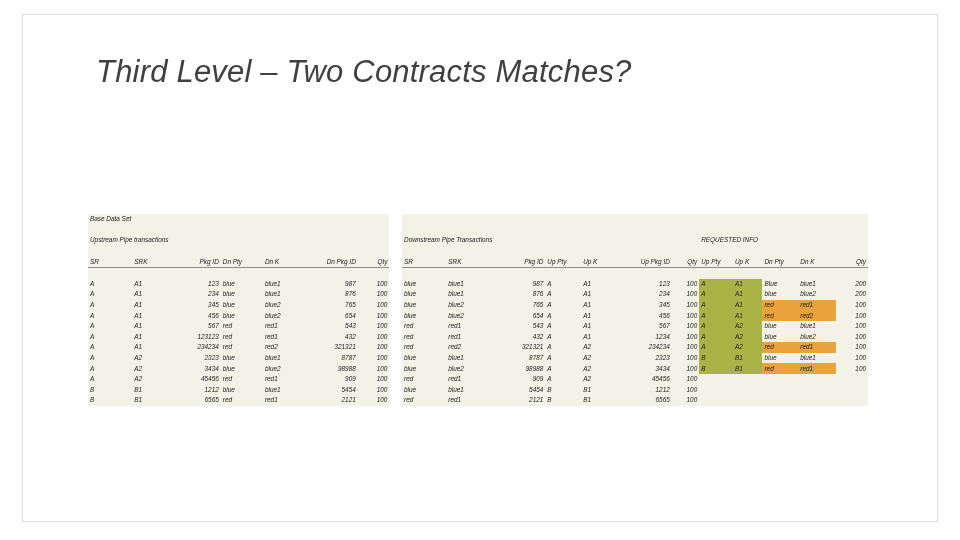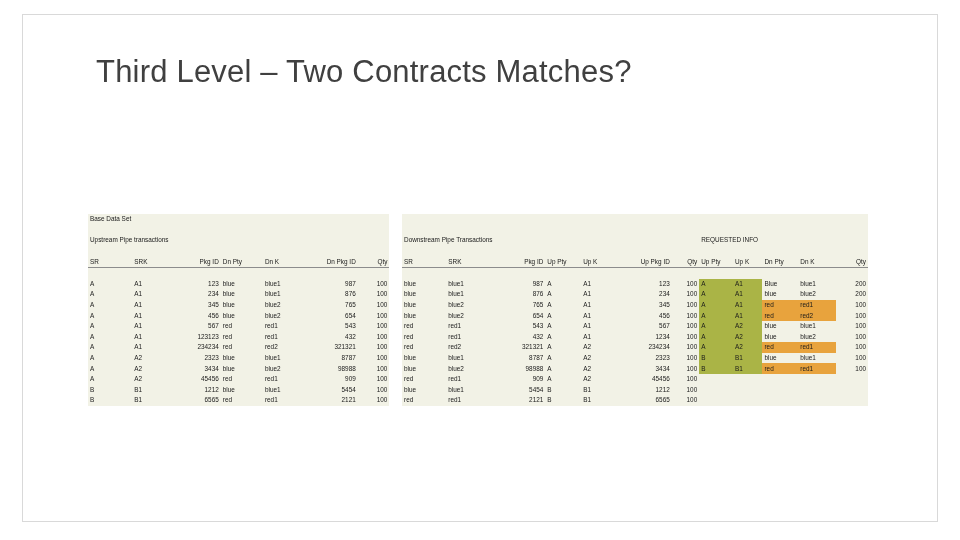--- a/index.html
+++ b/index.html
@@ -12,20 +12,21 @@
     background: #ffffff;
     font-family: "Liberation Sans", sans-serif;
     overflow: hidden;
   }
   #slide {
     position: relative;
     width: 960px;
     height: 540px;
     background: #ffffff;
     box-sizing: border-box;
+    font-style: italic;
   }
   
   #slide-frame {
     position: absolute;
     left: 22px;
     top: 14px;
     width: 916px;
     height: 508px;
     border: 1px solid #d9d9d9;
     box-sizing: border-box;

